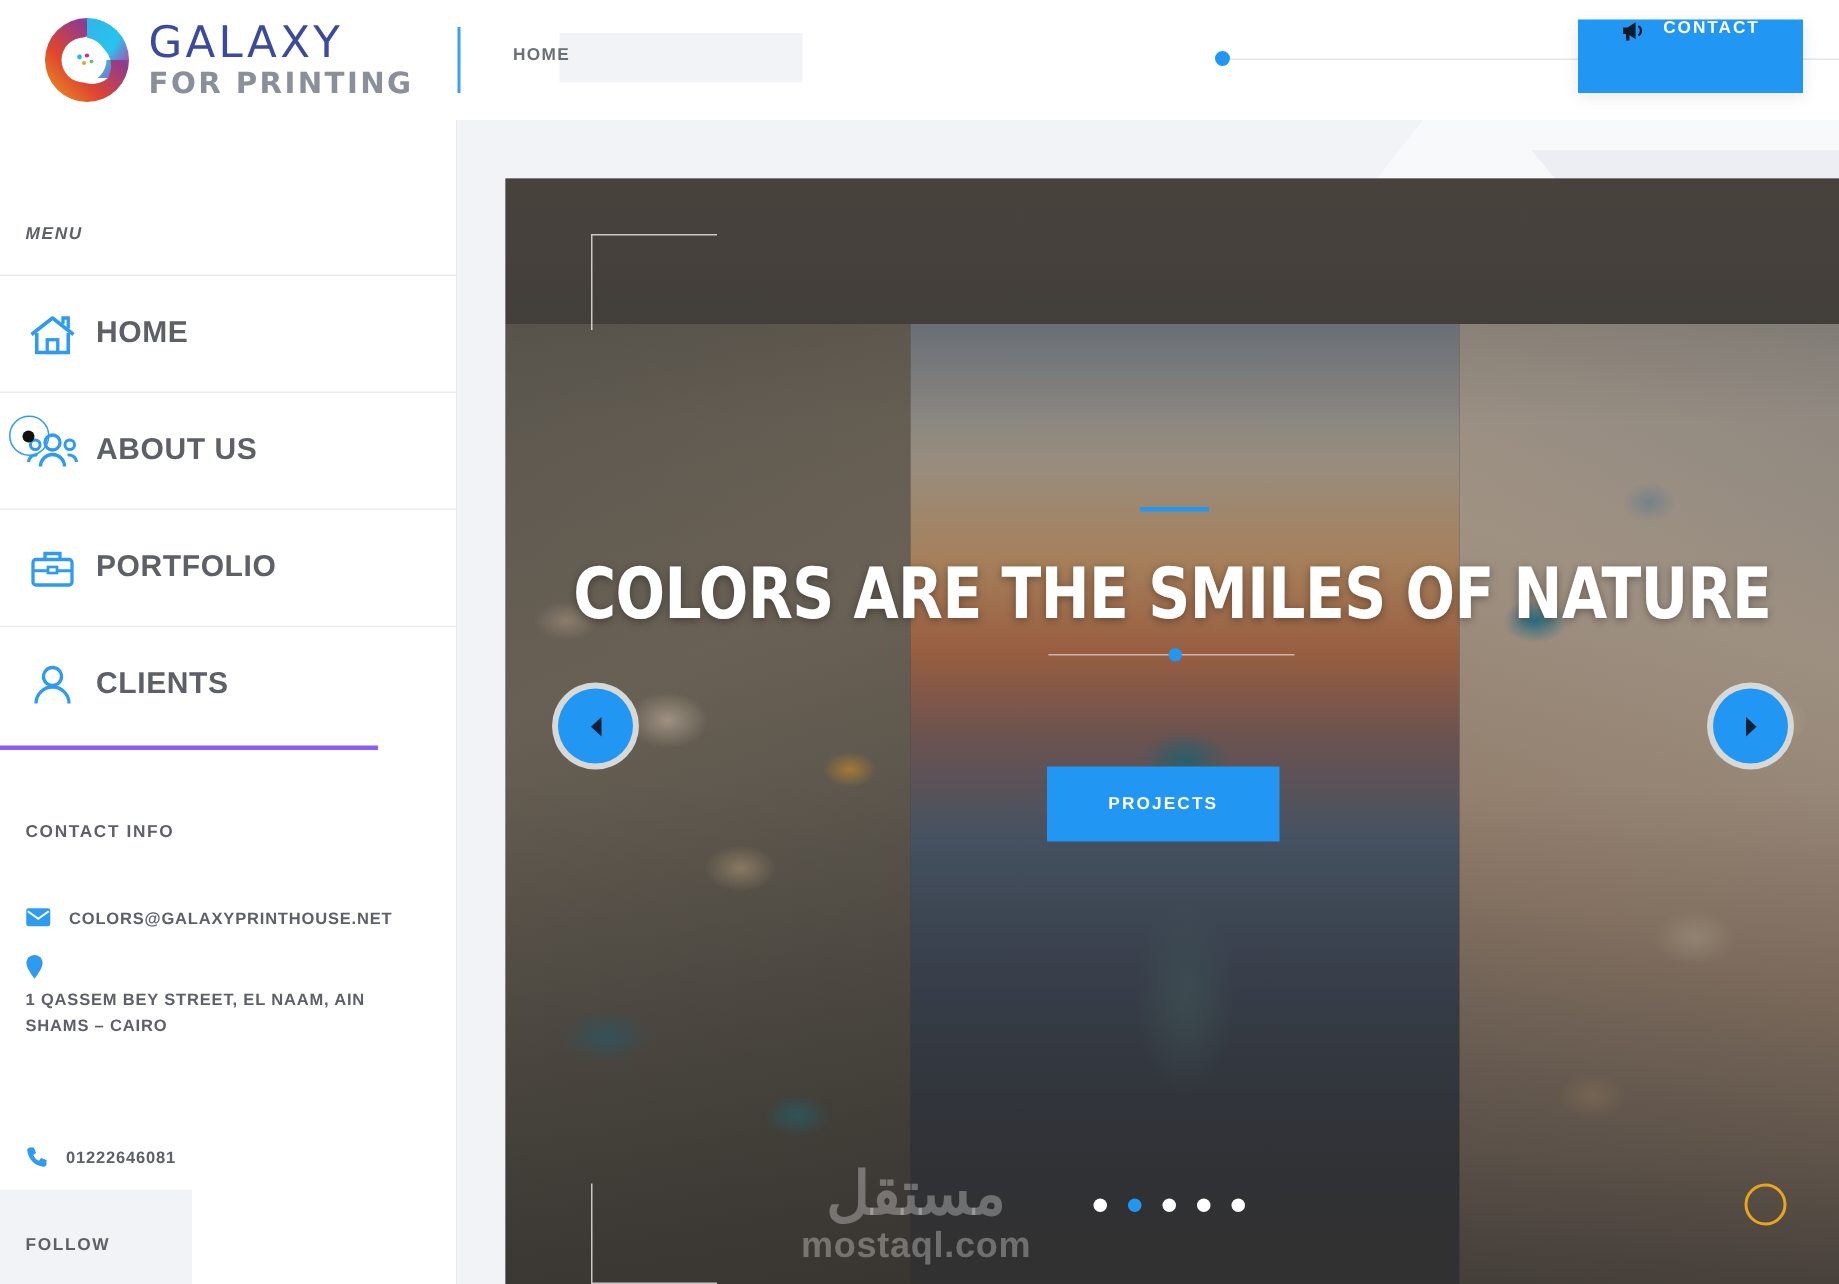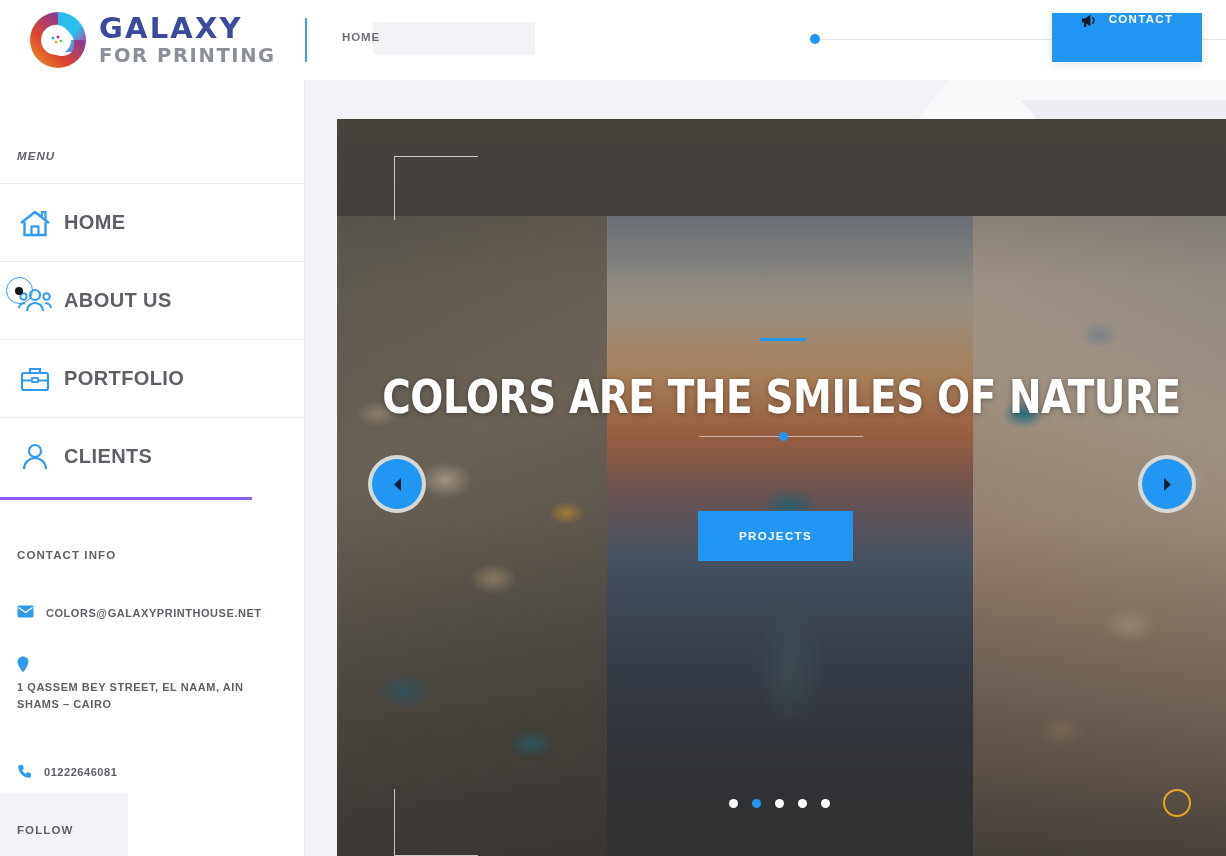--- a/index.html
+++ b/index.html
@@ -19,21 +19,21 @@
     position: absolute; left: 0; top: 0; width: 305px; height: 80px;
     background: #fff;
   }
   #logo-mark {
     position: absolute; left: 26px; top: 8px; width: 64px; height: 64px;
   }
   #logo-text {
     position: absolute; left: 99px; top: 13px;
   }
   #logo-title {
-    font-size: 29px; font-weight: bold; letter-spacing: 2.2px;
+    font-size: 29px; font-weight: normal; letter-spacing: 2.2px;
     color: #3b4a9c; line-height: 30px;
     font-family: "DejaVu Sans", sans-serif;
   }
   #logo-sub {
     font-size: 19.5px; font-weight: bold; letter-spacing: 1.6px;
     color: #8a8f99; line-height: 24px; margin-top: 1px;
     font-family: "DejaVu Sans", sans-serif;
   }
   #topbar-divider {
     position: absolute; left: 305px; top: 18px; width: 2px; height: 44px;
@@ -366,21 +366,21 @@
     <div id="contact-title" class="side-label">CONTACT INFO</div>
 
     <div class="ci-row" style="top:105px">
       <svg width="17" height="13" viewBox="0 0 17 13">
         <rect x="0.5" y="0.5" width="16" height="12" rx="1.5" fill="#2f9bf0"></rect>
         <path d="M1.5 2.5 L8.5 7.5 L15.5 2.5" stroke="#ffffff" stroke-width="1.4" fill="none"></path>
       </svg>
       <span class="ci-text">COLORS@GALAXYPRINTHOUSE.NET</span>
     </div>
 
-    <div class="ci-row" style="top:156px; flex-direction:column; gap:6px; width:268px;">
+    <div class="ci-row" style="top:136px; flex-direction:column; gap:6px; width:268px;">
       <svg width="12" height="17" viewBox="0 0 12 17">
         <path d="M6 0.6 C2.9 0.6 0.6 3 0.6 6 C0.6 10 6 16.4 6 16.4 C6 16.4 11.4 10 11.4 6 C11.4 3 9.1 0.6 6 0.6 Z" fill="#2f9bf0"></path>
       </svg>
       <span class="ci-text">1 QASSEM BEY STREET, EL NAAM, AIN SHAMS – CAIRO</span>
     </div>
 
     <div class="ci-row" style="top:264px">
       <svg width="15" height="15" viewBox="0 0 15 15">
         <path d="M3 1 L5.6 1 L7 4.6 L5.2 6 C6 8 7 9 9 9.8 L10.4 8 L14 9.4 L14 12 C14 13.2 13 14 11.8 13.8 C6 13 2 9 1.2 3.2 C1 2 1.8 1 3 1 Z" fill="#2f9bf0"></path>
       </svg>
@@ -439,20 +439,24 @@
     <svg width="13" height="15" viewBox="0 0 13 15">
       <path d="M10 1 L3 7.5 L10 14 Z" fill="#0e2233"></path>
     </svg>
   </div>
   <div id="arrow-next" class="hero-arrow">
     <svg width="13" height="15" viewBox="0 0 13 15">
       <path d="M3 1 L10 7.5 L3 14 Z" fill="#0e2233"></path>
     </svg>
   </div>
 
+  <div id="watermark">
+    <div id="wm-ar">مستقل</div>
+    <div id="wm-en">mostaql.com</div>
+  </div>
 
   <div id="hero-dots">
     <span class="hdot"></span>
     <span class="hdot on"></span>
     <span class="hdot"></span>
     <span class="hdot"></span>
     <span class="hdot"></span>
   </div>
 
   <div id="loader-ring"></div>

